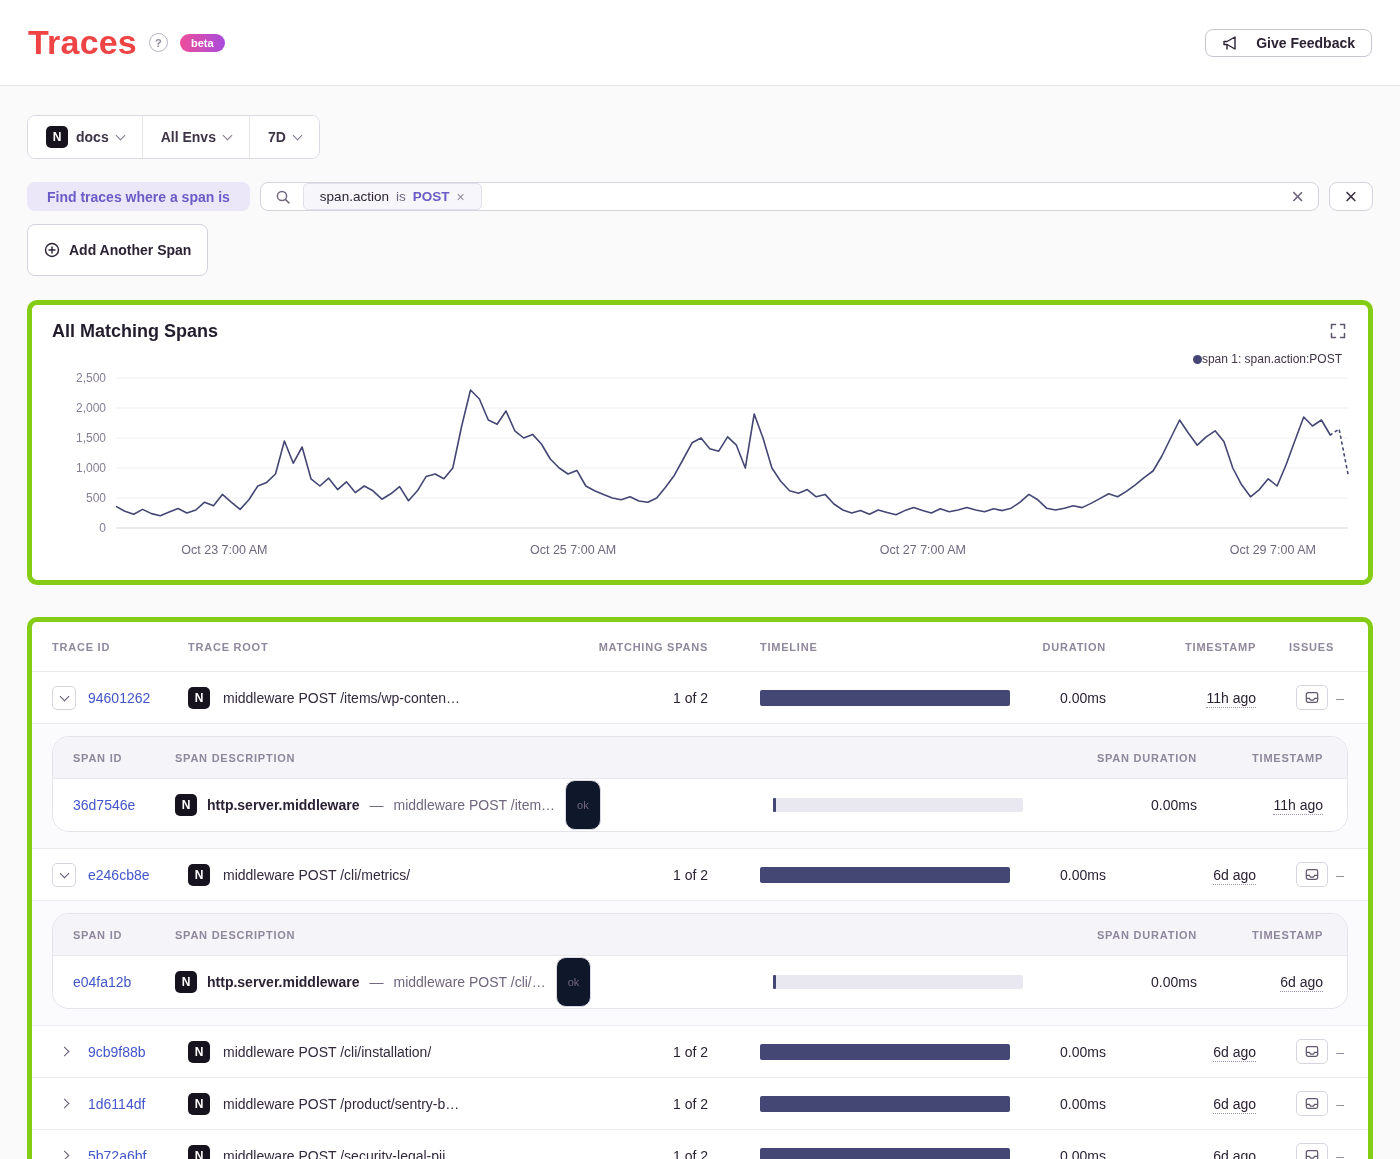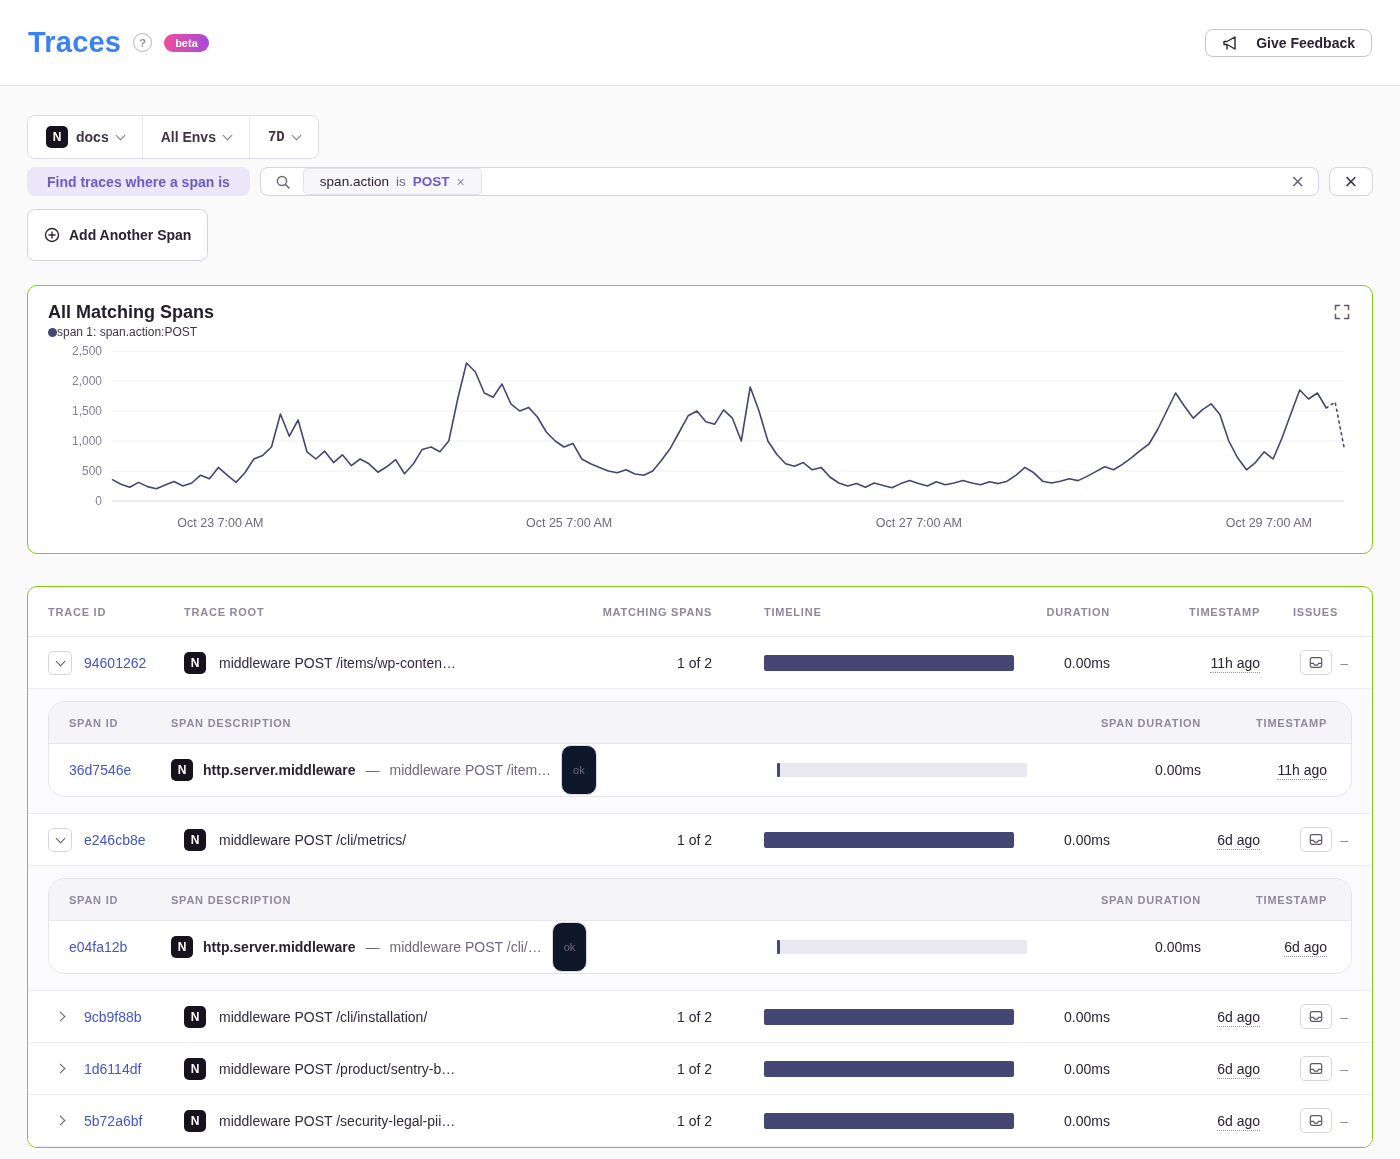--- a/index.html
+++ b/index.html
@@ -2,71 +2,71 @@
 <html><head>
 <meta charset="utf-8">
 <style>
   * { margin:0; padding:0; box-sizing:border-box; }
   body { font-family:"Liberation Sans", sans-serif; background:#fafafb; color:#2b2233; }
   .page { width:1400px; height:1159px; background:#fafafb; overflow:hidden; position:relative; }
 
   
   .app-header { height:86px; background:#fff; border-bottom:1px solid #e7e4ec;
     display:flex; align-items:center; padding:0 28px; }
-  .page-title { font-size:29px; font-weight:700; color:#3b82f6; letter-spacing:.2px; }
+  .page-title { font-size:34px; font-weight:700; color:#ef4444; letter-spacing:.2px; }
   .help-circle { width:19px; height:19px; border:1.5px solid #b9b3c4; border-radius:50%;
     display:inline-flex; align-items:center; justify-content:center; font-size:11px; font-weight:700;
     color:#938b9f; margin-left:12px; }
   .beta-pill { margin-left:12px; padding:3px 11px; border-radius:11px; font-size:11px; font-weight:700;
     color:#fff; background:linear-gradient(90deg,#ee4d9b,#a84bdb); }
   .header-spacer { flex:1; }
   .feedback-btn { display:flex; align-items:center; gap:18px; height:28px; padding:0 16px;
     background:#fff; border:1px solid #c9c4d2; border-radius:8px; font-size:14px; font-weight:700;
     color:#2b2233; cursor:pointer;justify-content:space-between; }
 
   .content { padding:0 27px; }
 
   
   .filter-group { margin-top:29px; display:inline-flex; height:44px; background:#fff;
     border:1px solid #ddd9e3; border-radius:8px; overflow:hidden; }
   .filter-seg { display:flex; align-items:center; gap:8px; padding:0 18px; font-size:14px;
     font-weight:700; color:#3e3446; border-right:1px solid #e8e5ee; cursor:pointer; background:#fff; border-top:0; border-bottom:0; border-left:0; }
-  .filter-seg:last-child { border-right:0;font-family:Liberation Mono, monospace; }
+  .filter-seg:last-child { border-right:0; }
   .caret { width:7px; height:7px; border-right:1.6px solid #80778c; border-bottom:1.6px solid #80778c;
     transform:rotate(45deg); margin-top:-4px; }
 
   
-  .search-row { margin-top:8px; display:flex; align-items:stretch; gap:10px; }
+  .search-row { margin-top:23px; display:flex; align-items:stretch; gap:10px; }
   .builder-label { display:flex; align-items:center; padding:0 20px; background:#ebe7f9;
     border-radius:8px; color:#6a5bc6; font-size:14px; font-weight:700; white-space:nowrap; }
   .search-box { flex:1; display:flex; align-items:center; background:#fff; border:1px solid #d6d2de;
     border-radius:8px; padding:0 14px; gap:12px; }
   .search-token { display:inline-flex; align-items:center; gap:7px; background:#f7f6fa;
     border:1px solid #e3e0ea; border-radius:5px; padding:5px 16px; font-size:13.5px; }
   .tok-key { color:#2b2233; font-weight:400; }
   .tok-op { color:#71677f; }
   .tok-val { color:#6a5bc6; font-weight:600; }
   .tok-x { color:#938b9f; font-size:14px; cursor:pointer; line-height:1; }
   .search-clear { margin-left:auto; color:#71677f; font-size:22px; line-height:1; cursor:pointer; }
   .close-btn { width:44px; background:#fff; border:1px solid #d6d2de; border-radius:8px;
     font-size:22px; color:#3e3446; cursor:pointer; display:flex; align-items:center; justify-content:center; }
 
   
   .add-span-btn { margin-top:13px; display:inline-flex; align-items:center; gap:9px; height:52px;
     padding:0 16px; background:#fff; border:1px solid #d6d2de; border-radius:8px; font-size:14px;
     font-weight:700; color:#2b2233; cursor:pointer; }
 
   
-  .panel { background:#fff; border:1px solid #84cc16; border-radius:10px; }
+  .panel { background:#fff; border:5px solid #84cc16; border-radius:10px; }
 
   .chart-panel { margin-top:24px; padding:16px 20px 8px; }
   .chart-head { display:flex; align-items:flex-start; }
   .chart-title { font-size:18px; font-weight:700; color:#221c2c; }
   .fullscreen-btn { margin-left:auto; background:none; border:none; cursor:pointer; padding:2px; }
-  .legend { display:flex; justify-content:flex-start; align-items:center; margin:2px 6px 4px 0;
+  .legend { display:flex; justify-content:flex-end; align-items:center; margin:10px 6px 4px 0;
     font-size:12px; color:#3e3446; }
   .legend-dot { width:9px; height:9px; border-radius:50%; background:#444674; display:inline-block; }
 
   
   .table-panel { margin-top:32px; overflow:hidden; }
   .thead, .trow { display:grid; grid-template-columns:150px minmax(0,1fr) 170px 280px 110px 150px 96px;
     align-items:center; }
   .thead { height:50px; border-bottom:1px solid #e9e6ee; }
   .trow { height:52px; border-bottom:1px solid #eeebf2; background:#fff; }
   .hcell { font-size:11px; font-weight:700; letter-spacing:.07em; color:#8f889c; }

